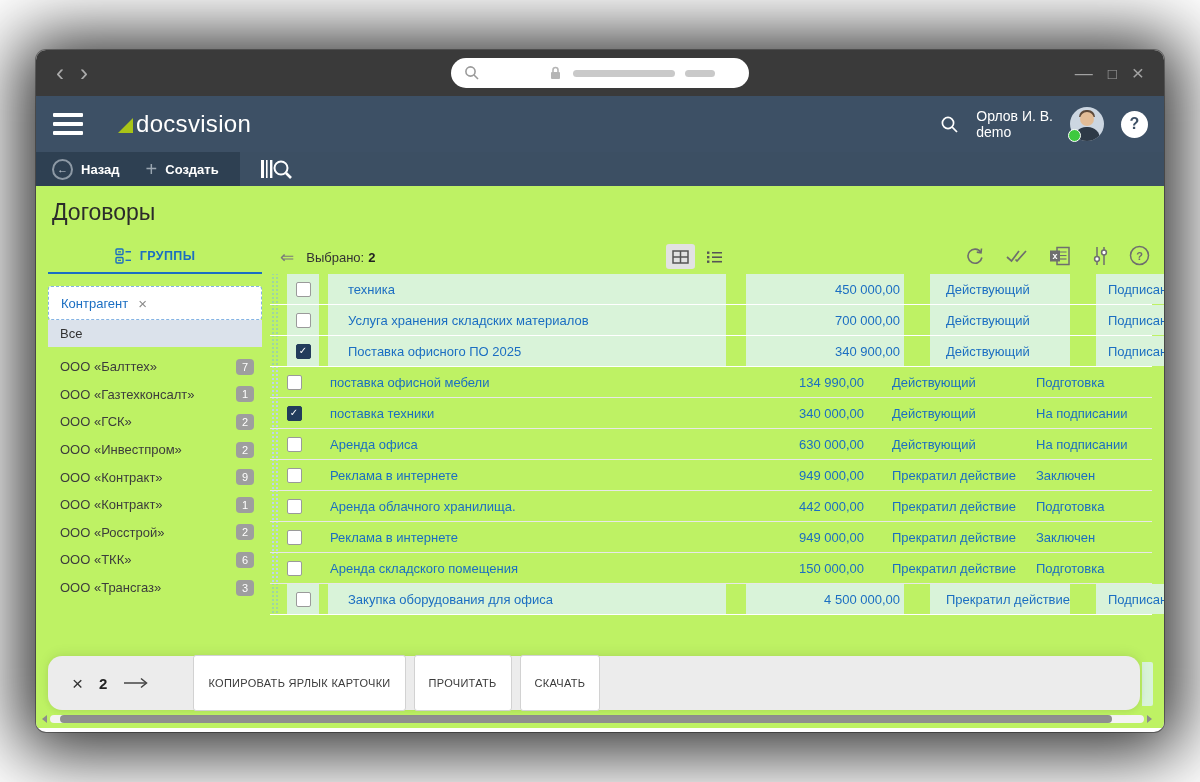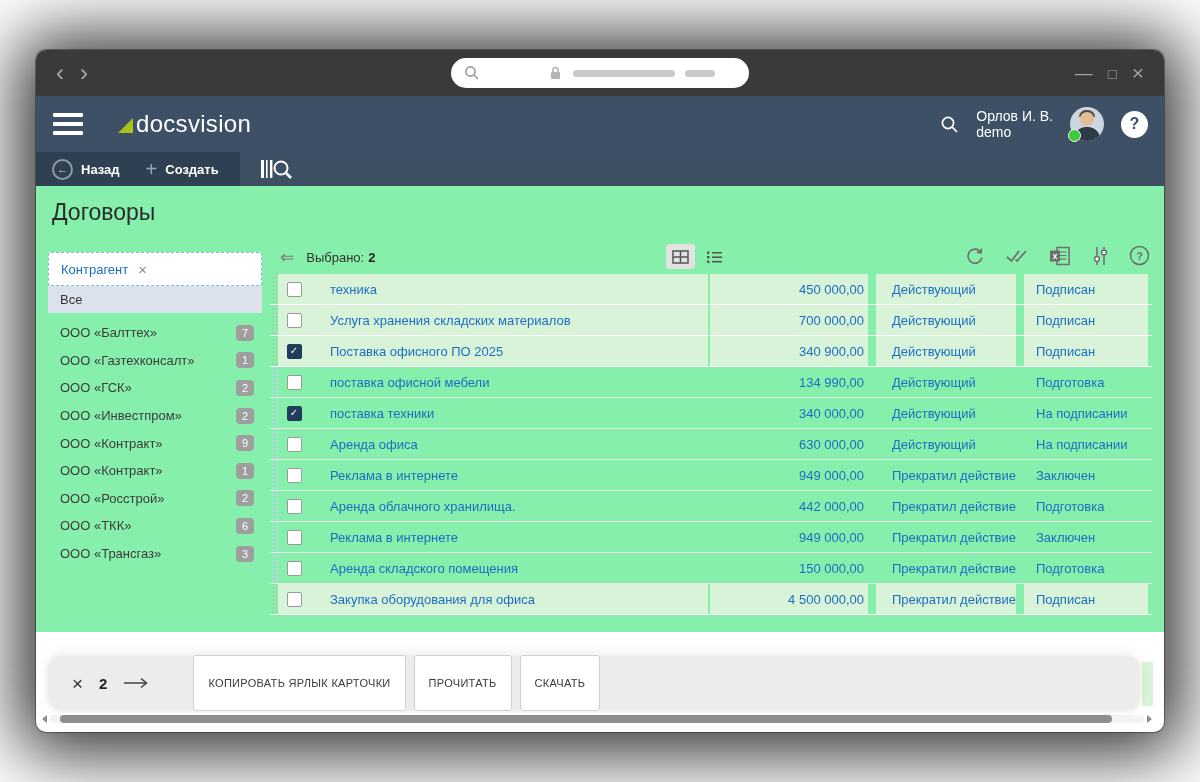--- a/index.html
+++ b/index.html
@@ -41,21 +41,21 @@
     font-size:16px;display:flex;align-items:center;justify-content:center;}
   
   .app-toolbar{height:34px;background:#3c4f63;display:flex;align-items:center;position:relative;}
   .toolbar-left{width:204px;height:34px;background:#2e4052;display:flex;align-items:center;flex:0 0 auto;}
   .tb-btn{display:flex;align-items:center;gap:8px;color:#fff;font-size:13px;font-weight:bold;}
   .back-circle{width:17px;height:17px;border:2px solid #8d99a5;border-radius:50%;color:#c7cfd8;
     display:flex;align-items:center;justify-content:center;font-size:11px;font-weight:normal;}
   .tb-plus{color:#9aa6b1;font-size:20px;font-weight:normal;line-height:18px;}
   .barcode-btn{margin-left:20px;display:flex;align-items:center;}
   
-  .content{position:relative;height:446px;background:#86efac;}
+  .content{position:relative;height:542px;background:#bef264;}
   .page-title{position:absolute;left:16px;top:13px;font-size:23px;color:#2b2b2b;}
   
   .groups{position:absolute;left:12px;top:54px;width:214px;}
   .groups-tab{height:32px;display:flex;align-items:center;justify-content:center;gap:8px;color:#1b6ec2;
     font-size:12.5px;font-weight:bold;letter-spacing:0.4px;border-bottom:2px solid #1b6ec2;}
   .chip{margin-top:12px;height:32px;border:1px dashed #85b4e4;border-radius:3px;display:flex;
     align-items:center;padding:0 12px;gap:10px;background:#fff;}
   .chip-label{color:#1b6ec2;font-size:13px;}
   .chip-close{color:#8a8a8a;font-size:15px;}
   .all-row{height:27px;background:#dbe2eb;display:flex;align-items:center;
@@ -93,21 +93,21 @@
   .cb{width:15px;height:15px;border:1px solid #9a9a9a;border-radius:2px;background:#fff;
     display:flex;align-items:center;justify-content:center;box-sizing:border-box;}
   .cb span{display:none;}
   .cb.checked{background:#223c5c;border-color:#223c5c;}
   .cb.checked span{display:block;color:#fff;font-size:10px;line-height:10px;}
   .cb.ind{background:#223c5c;border-color:#223c5c;position:relative;}
   .cb.ind::after{content:"";width:9px;height:2px;background:#fff;display:block;}
   .grid-row{height:31px;font-size:13px;color:#1b6ec2;border-bottom:1px solid #e8e8e8;}
   .grid-row .handle{height:100%;width:8px;
     background-image:radial-gradient(#bcd4ee 1px,transparent 1.3px);background-size:4px 4px;background-position:1px 2px;}
-  .grid-row.green{border-bottom-color:#fff;}
+  .grid-row.green{border-bottom-color:#fff;gap:9px;}
   .grid-row.green .cell-bg{background:#d9f3d9;}
   .grid-row.green .handle{background-image:radial-gradient(#9ed6a2 1px,transparent 1.3px);}
   .amount-text{text-align:right;}
   
   .peek-row{position:absolute;left:1106px;top:476px;width:11px;height:44px;background:#d9f3d9;border-radius:0 2px 2px 0;}
   .action-bar{position:absolute;left:12px;top:470px;width:1092px;height:54px;background:#ececec;
     border-radius:14px;display:flex;align-items:center;z-index:5;
     box-shadow:0 -3px 12px rgba(0,0,0,0.07),0 2px 6px rgba(0,0,0,0.06);}
   .ab-close{margin-left:24px;color:#333;font-size:19px;line-height:19px;}
   .ab-count{margin-left:16px;font-size:15px;font-weight:bold;color:#222;}
@@ -209,20 +209,33 @@
         <circle cx="21" cy="10" r="6.5" fill="none" stroke="#fff" stroke-width="2"></circle>
         <line x1="26" y1="15" x2="31" y2="20" stroke="#fff" stroke-width="2.6"></line>
       </svg>
     </div>
   </div>
 
   <div class="content">
     <div class="page-title">Договоры</div>
 
     <div class="groups">
+      <div class="groups-tab">
+        <span>
+          <svg width="17" height="16" viewBox="0 0 17 16">
+            <rect x="1" y="1" width="7" height="5.5" rx="1" fill="none" stroke="#1b6ec2" stroke-width="1.4"></rect>
+            <line x1="3" y1="3.8" x2="6" y2="3.8" stroke="#1b6ec2" stroke-width="1.2"></line>
+            <rect x="1" y="9.5" width="7" height="5.5" rx="1" fill="none" stroke="#1b6ec2" stroke-width="1.4"></rect>
+            <line x1="3" y1="12.3" x2="6" y2="12.3" stroke="#1b6ec2" stroke-width="1.2"></line>
+            <line x1="10.5" y1="3.8" x2="16" y2="3.8" stroke="#1b6ec2" stroke-width="1.4"></line>
+            <line x1="10.5" y1="12.3" x2="16" y2="12.3" stroke="#1b6ec2" stroke-width="1.4"></line>
+          </svg>
+        </span>
+        <span>ГРУППЫ</span>
+      </div>
       <div class="chip">
         <span class="chip-label">Контрагент</span>
         <span class="chip-close">×</span>
       </div>
       <div class="all-row">
         <span>Все</span>
       </div>
       <div class="group-list">
 
           <div class="group-item">

